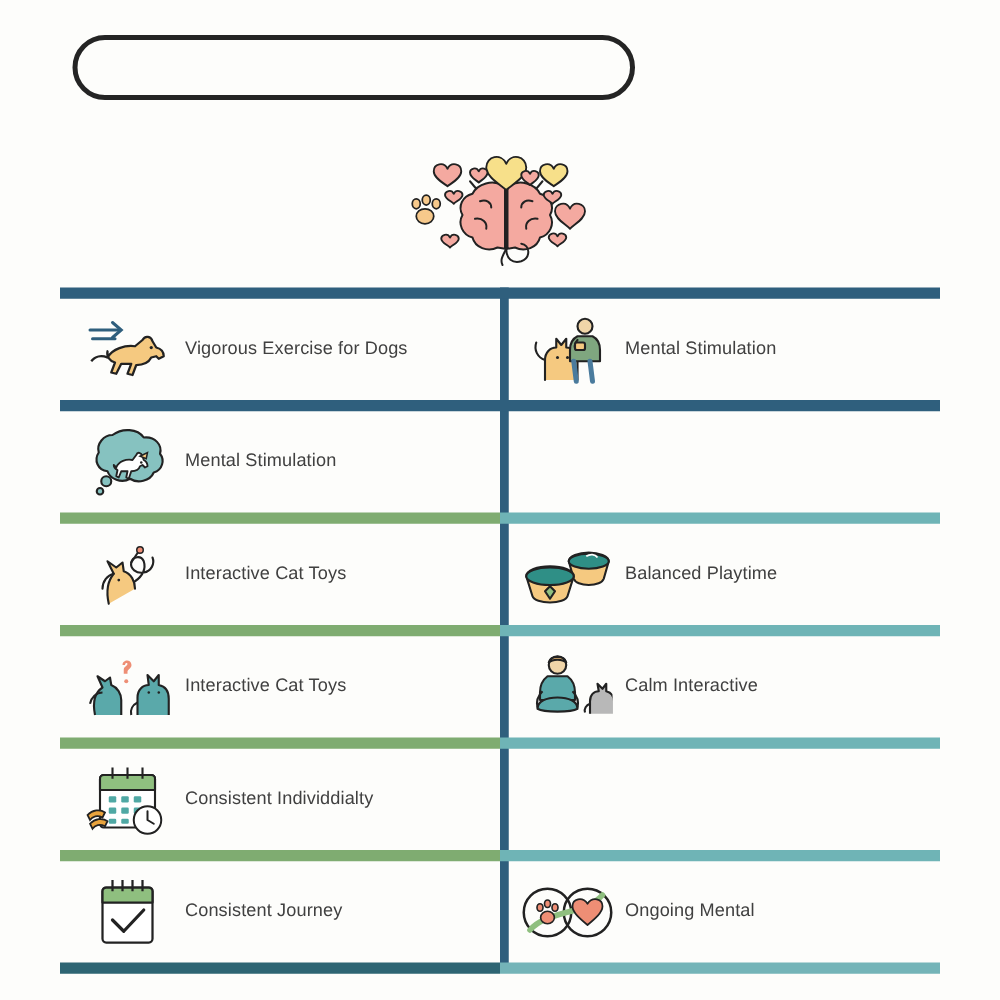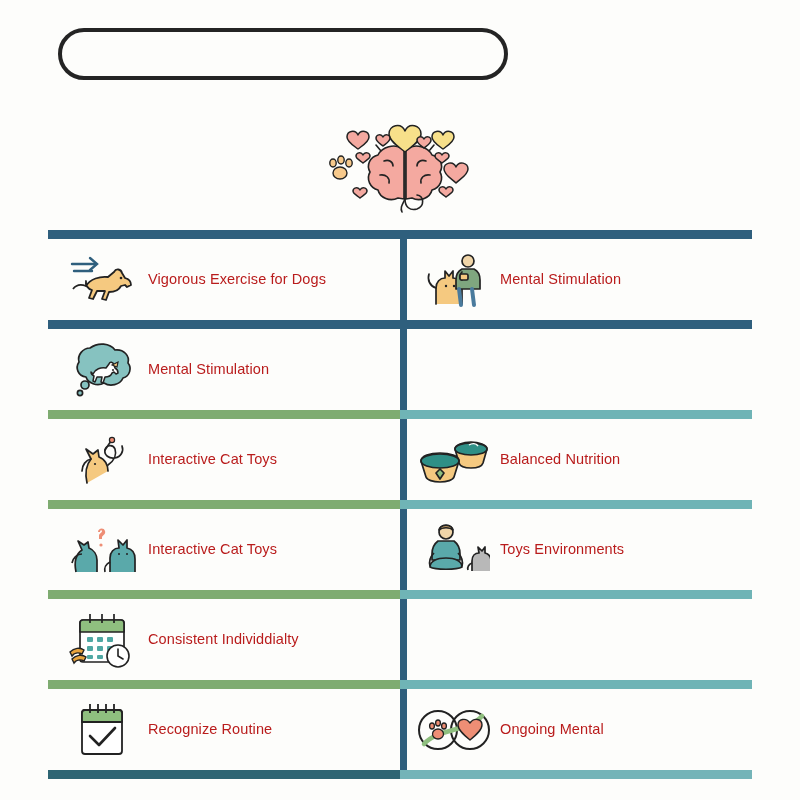--- a/index.html
+++ b/index.html
@@ -99,21 +99,21 @@
     width: 80px;
     min-width: 80px;
     height: 62px;
     display: flex;
     align-items: center;
     justify-content: center;
   }
   .cell-icon svg { display: block; }
   .cell-label {
     font-size: 14.5px;
-    color: #b91c1c;
+    color: #404040;
     line-height: 1.25;
     letter-spacing: 0.1px;
     padding-left: 6px;
     white-space: pre-line;
   }
 </style>
 </head>
 <body>
 
 <div class="page">
@@ -280,21 +280,21 @@
               <ellipse cx="56" cy="16" rx="16" ry="6" fill="#2f8f86"></ellipse>
 
               <path d="M6 28 c0 -5 9 -8 19 -8 c10 0 19 3 19 8 l-5 16 c-1 3 -7 5 -14 5
                        c-7 0 -13 -2 -14 -5 Z" fill="#f5c980"></path>
               <ellipse cx="25" cy="28" rx="19" ry="7" fill="#2f8f86"></ellipse>
               <path d="M25 36 l4 4 -4 6 -4 -6 Z" fill="#8fbf7f"></path>
               <path d="M54 12 c3 -2 7 -2 9 1" fill="none" stroke="#ffffff" stroke-width="1.4"></path>
             </g>
           </svg>
         </div>
-        <div class="cell-label">Balanced Nutrition</div>
+        <div class="cell-label">Balanced Playtime</div>
       </div>
     </div>
 
     <div class="band" style="top:270px">
       <div class="half" style="background:#7fac71"></div>
       <div class="half" style="background:#6fb4b6"></div>
     </div>
 
     <div class="row" style="top:279px">
       <div class="cell">
@@ -328,21 +328,21 @@
               <path d="M20 20 c-4 3 -6 8 -6 13 l0 6 l28 0 l0 -6 c0 -5 -2 -10 -6 -13 Z" fill="#5aa9aa"></path>
               <path d="M12 46 c0 -6 7 -9 16 -9 c9 0 16 3 16 9 c-5 3 -27 3 -32 0 Z" fill="#5aa9aa"></path>
               <path d="M16 32 c-4 4 -5 9 -4 13" fill="none"></path>
               <path d="M40 32 c4 4 5 9 4 13" fill="none"></path>
 
               <path d="M54 50 l0 -10 c0 -5 3 -8 7 -8 l-1 -6 4 4 3 -4 0 6 c4 1 6 4 6 8 l0 10" fill="#b8b8b8"></path>
               <path d="M54 42 c-3 1 -5 4 -4 7" fill="none"></path>
             </g>
           </svg>
         </div>
-        <div class="cell-label">Toys Environments</div>
+        <div class="cell-label">Calm Interactive</div>
       </div>
     </div>
 
     <div class="band" style="top:360px">
       <div class="half" style="background:#7fac71"></div>
       <div class="half" style="background:#6fb4b6"></div>
     </div>
 
     <div class="row" style="top:369px">
       <div class="cell">
@@ -392,21 +392,21 @@
               <rect x="14" y="10" width="40" height="44" rx="3" fill="#ffffff"></rect>
               <path d="M14 13 a3 3 0 0 1 3 -3 h34 a3 3 0 0 1 3 3 v9 h-40 Z" fill="#8fbf7f"></path>
               <line x1="22" y1="4" x2="22" y2="13"></line>
               <line x1="30" y1="4" x2="30" y2="13"></line>
               <line x1="38" y1="4" x2="38" y2="13"></line>
               <line x1="46" y1="4" x2="46" y2="13"></line>
               <polyline points="22,36 31,45 47,28" fill="none" stroke-width="2.6" stroke-linecap="round"></polyline>
             </g>
           </svg>
         </div>
-        <div class="cell-label">Recognize Routine</div>
+        <div class="cell-label">Consistent Journey</div>
       </div>
       <div class="cell">
         <div class="cell-icon">
           <svg viewBox="0 0 76 52" width="76" height="52">
             <g stroke="#222" stroke-width="2" fill="none">
               <circle cx="22" cy="26" r="19"></circle>
               <circle cx="54" cy="26" r="19"></circle>
             </g>
             <path d="M8 40 C22 24 52 28 66 12" stroke="#8fbf7f" stroke-width="4.5" fill="none" stroke-linecap="round"></path>
             <g stroke="#222" stroke-width="1.3" fill="#ee8e75">

